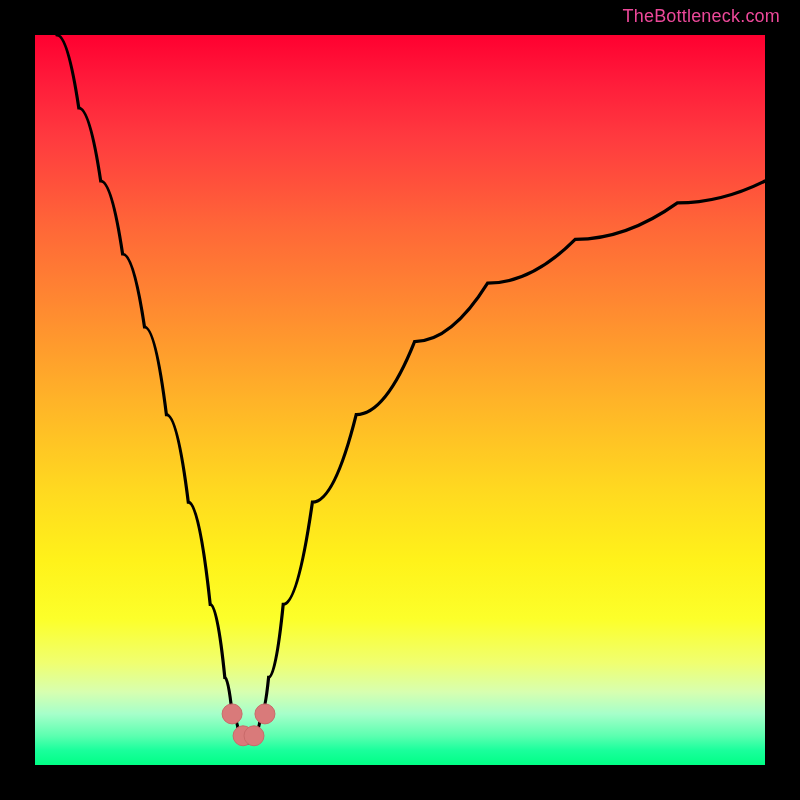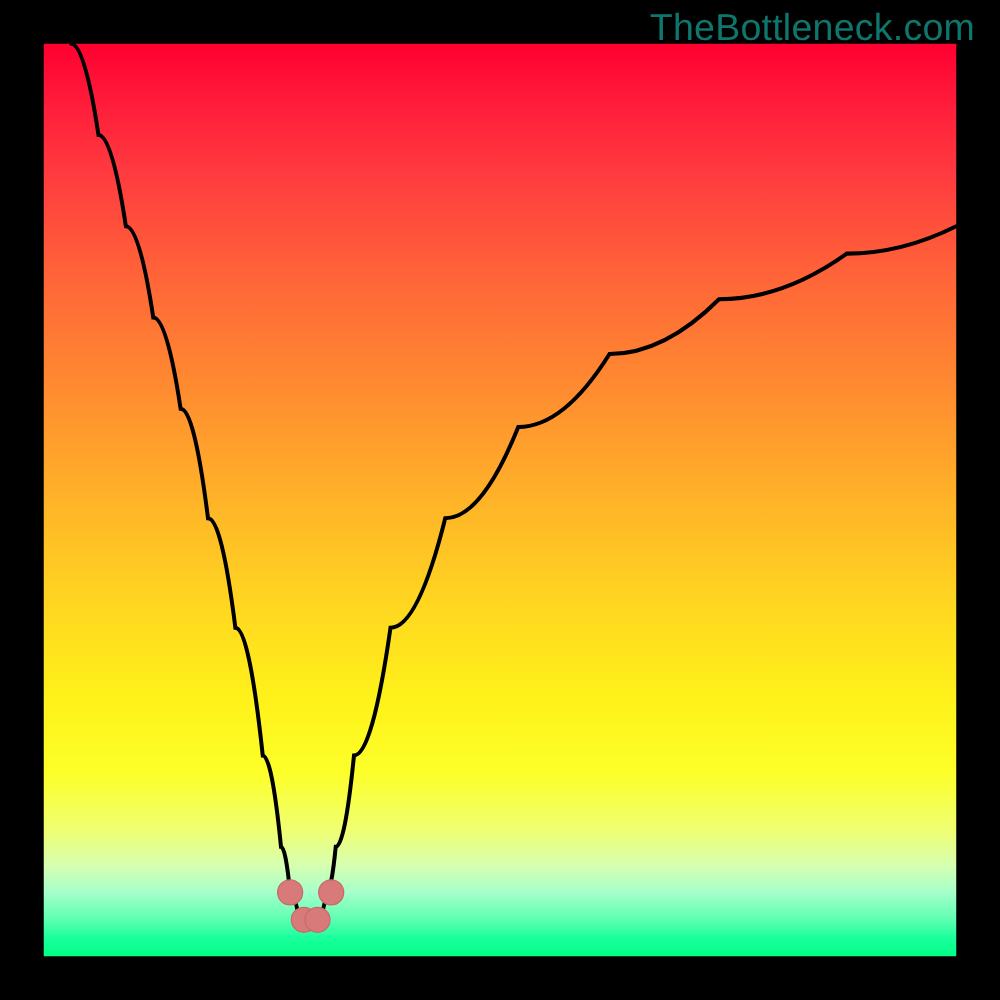--- a/index.html
+++ b/index.html
@@ -32,22 +32,22 @@
       #5cffb0 96%,
       #1aff9c 98%,
       #00ff85 100%
     );
   }
   .watermark {
     position: absolute;
     top: 6px;
     right: 20px;
     font-family: Arial, Helvetica, sans-serif;
-    font-size: 30px;
-    color: #0f766e;
+    font-size: 18px;
+    color: #ec4899;
     letter-spacing: 0.2px;
     user-select: none;
   }
   svg.curve {
     position: absolute;
     left: 35px;
     top: 35px;
     width: 730px;
     height: 730px;
     overflow: visible;

